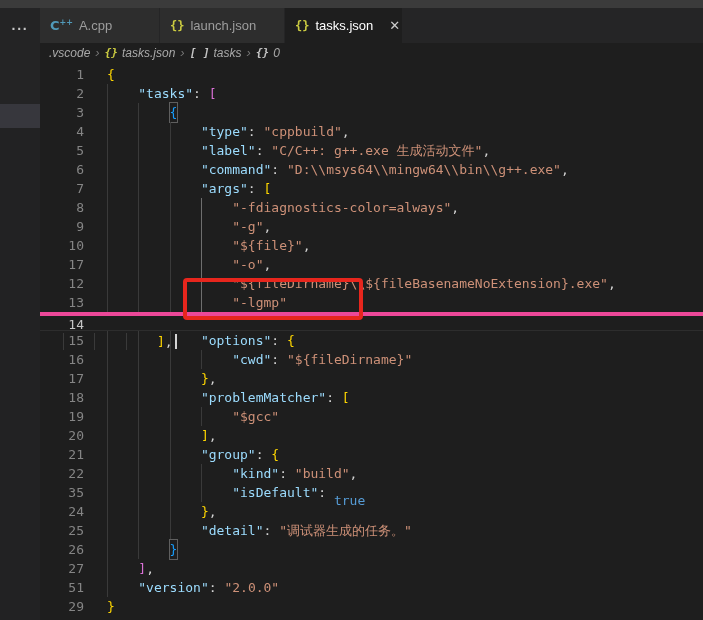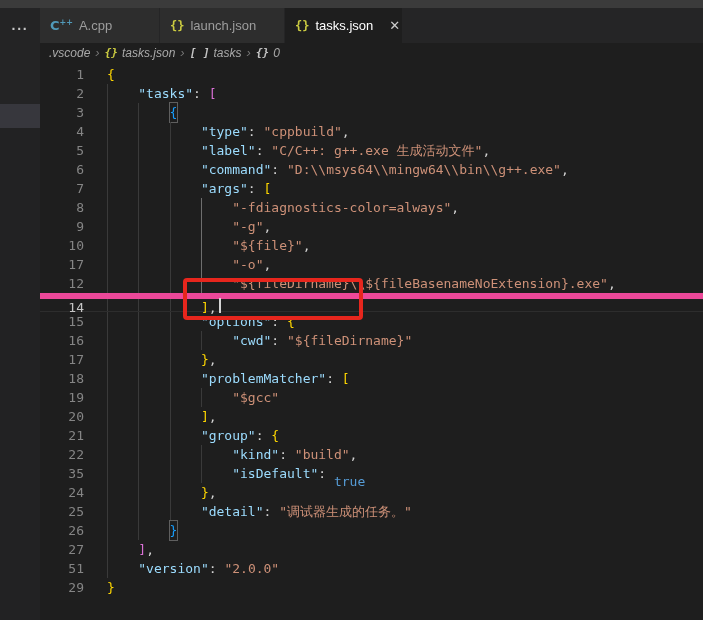--- a/index.html
+++ b/index.html
@@ -30,21 +30,21 @@
   
   .breadcrumbs{display:flex;align-items:center;height:19px;padding-left:9px;background:#1e1e1e;
                font-size:12px;color:#a9a9a9;gap:4px;font-style:italic;}
   .crumb{display:flex;align-items:center;gap:4px;cursor:pointer;}
   .crumb .sym{font-family:"DejaVu Sans Mono",monospace;font-weight:bold;font-size:11px;color:#c5c5c5;}
   .crumb .sym.yellow{color:#cbcb41;}
   .crumb-sep{color:#767676;font-size:13px;line-height:13px;padding:0 1px;}
   
   .editor{position:relative;width:663px;height:558px;background:#1e1e1e;padding-top:3px;box-sizing:border-box;}
   .line{display:flex;height:19px;line-height:19px;font-family:"DejaVu Sans Mono",monospace;font-size:13px;white-space:pre;}
-  .line.cur{box-sizing:border-box;border-top:6px solid #ec4899;border-bottom:1px solid #2d2d2d;line-height:17px;}
+  .line.cur{box-sizing:border-box;border-top:4px solid #ec4899;border-bottom:1px solid #2d2d2d;line-height:17px;flex-direction:column;}
   .ln{width:44px;text-align:right;color:#858585;flex:none;}
   .line.cur .ln{color:#c6c6c6;}
   .codetxt{margin-left:23px;display:flex;align-items:stretch;}
   .codetxt > span{display:inline-block;}
   .g{width:4ch;border-left:1px solid #3a3a3a;box-sizing:border-box;flex:none;}
   .g.ga{border-left-color:#6e6e6e;}
   .k{color:#9cdcfe;}
   .s{color:#ce9178;}
   .p{color:#d4d4d4;}
   .t{color:#569cd6;margin-top:8px;}
@@ -116,20 +116,21 @@
           <div class="line"><div class="ln">3</div><div class="codetxt"><span class="g"></span><span class="g"></span><span class="b3 bm">{</span></div></div>
           <div class="line"><div class="ln">4</div><div class="codetxt"><span class="g"></span><span class="g"></span><span class="g"></span><span class="k">"type"</span><span class="p">: </span><span class="s">"cppbuild"</span><span class="p">,</span></div></div>
           <div class="line"><div class="ln">5</div><div class="codetxt"><span class="g"></span><span class="g"></span><span class="g"></span><span class="k">"label"</span><span class="p">: </span><span class="s">"C/C++: g++.exe 生成活动文件"</span><span class="p">,</span></div></div>
           <div class="line"><div class="ln">6</div><div class="codetxt"><span class="g"></span><span class="g"></span><span class="g"></span><span class="k">"command"</span><span class="p">: </span><span class="s">"D:\\msys64\\mingw64\\bin\\g++.exe"</span><span class="p">,</span></div></div>
           <div class="line"><div class="ln">7</div><div class="codetxt"><span class="g"></span><span class="g"></span><span class="g"></span><span class="k">"args"</span><span class="p">: </span><span class="b1">[</span></div></div>
           <div class="line"><div class="ln">8</div><div class="codetxt"><span class="g"></span><span class="g"></span><span class="g"></span><span class="g ga"></span><span class="s">"-fdiagnostics-color=always"</span><span class="p">,</span></div></div>
           <div class="line"><div class="ln">9</div><div class="codetxt"><span class="g"></span><span class="g"></span><span class="g"></span><span class="g ga"></span><span class="s">"-g"</span><span class="p">,</span></div></div>
           <div class="line"><div class="ln">10</div><div class="codetxt"><span class="g"></span><span class="g"></span><span class="g"></span><span class="g ga"></span><span class="s">"${file}"</span><span class="p">,</span></div></div>
           <div class="line"><div class="ln">17</div><div class="codetxt"><span class="g"></span><span class="g"></span><span class="g"></span><span class="g ga"></span><span class="s">"-o"</span><span class="p">,</span></div></div>
           <div class="line"><div class="ln">12</div><div class="codetxt"><span class="g"></span><span class="g"></span><span class="g"></span><span class="g ga"></span><span class="s">"${fileDirname}\\${fileBasenameNoExtension}.exe"</span><span class="p">,</span></div></div>
+          <div class="line"><div class="ln">13</div><div class="codetxt"><span class="g"></span><span class="g"></span><span class="g"></span><span class="g ga"></span><span class="s">"-lgmp"</span></div></div>
           <div class="line cur"><div class="ln">14</div><div class="codetxt"><span class="g"></span><span class="g"></span><span class="g"></span><span class="b1">]</span><span class="p">,</span><span class="caret"></span></div></div>
           <div class="line"><div class="ln">15</div><div class="codetxt"><span class="g"></span><span class="g"></span><span class="g"></span><span class="k">"options"</span><span class="p">: </span><span class="b1">{</span></div></div>
           <div class="line"><div class="ln">16</div><div class="codetxt"><span class="g"></span><span class="g"></span><span class="g"></span><span class="g"></span><span class="k">"cwd"</span><span class="p">: </span><span class="s">"${fileDirname}"</span></div></div>
           <div class="line"><div class="ln">17</div><div class="codetxt"><span class="g"></span><span class="g"></span><span class="g"></span><span class="b1">}</span><span class="p">,</span></div></div>
           <div class="line"><div class="ln">18</div><div class="codetxt"><span class="g"></span><span class="g"></span><span class="g"></span><span class="k">"problemMatcher"</span><span class="p">: </span><span class="b1">[</span></div></div>
           <div class="line"><div class="ln">19</div><div class="codetxt"><span class="g"></span><span class="g"></span><span class="g"></span><span class="g"></span><span class="s">"$gcc"</span></div></div>
           <div class="line"><div class="ln">20</div><div class="codetxt"><span class="g"></span><span class="g"></span><span class="g"></span><span class="b1">]</span><span class="p">,</span></div></div>
           <div class="line"><div class="ln">21</div><div class="codetxt"><span class="g"></span><span class="g"></span><span class="g"></span><span class="k">"group"</span><span class="p">: </span><span class="b1">{</span></div></div>
           <div class="line"><div class="ln">22</div><div class="codetxt"><span class="g"></span><span class="g"></span><span class="g"></span><span class="g"></span><span class="k">"kind"</span><span class="p">: </span><span class="s">"build"</span><span class="p">,</span></div></div>
           <div class="line"><div class="ln">35</div><div class="codetxt"><span class="g"></span><span class="g"></span><span class="g"></span><span class="g"></span><span class="k">"isDefault"</span><span class="p">: </span><span class="t">true</span></div></div>

